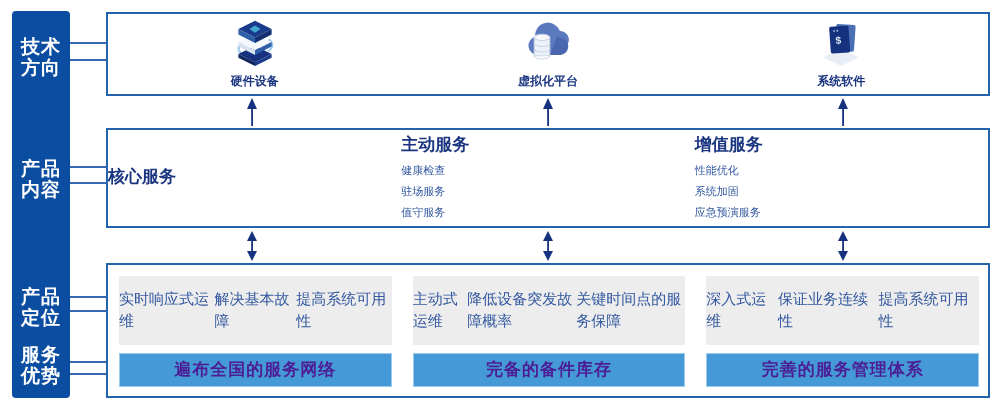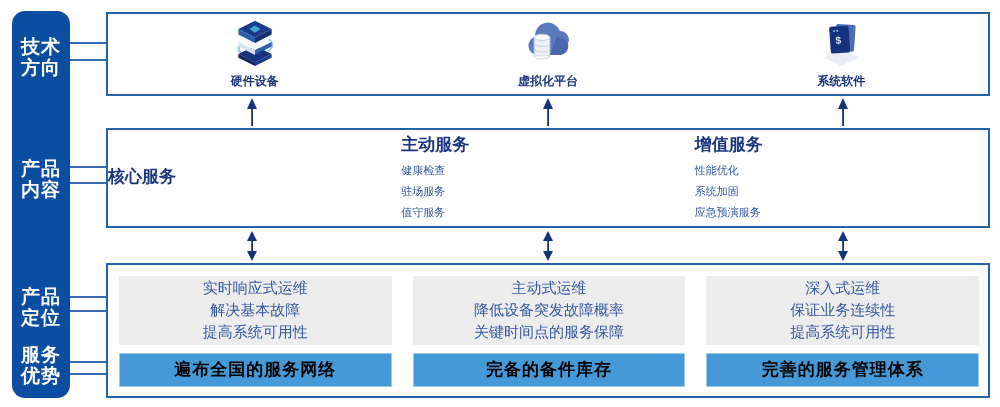--- a/index.html
+++ b/index.html
@@ -3,21 +3,21 @@
 <meta charset="utf-8">
 <style>
   html,body{margin:0;padding:0;background:#ffffff;}
   .canvas{
     position:relative;width:1000px;height:407px;background:#ffffff;
     font-family:"Liberation Sans","DejaVu Sans",sans-serif;overflow:hidden;
   }
   
   .rail{
     position:absolute;left:12px;top:11px;width:58px;height:387px;
-    background:#0B4DA1;border-radius:13px;
+    background:#0B4DA1;border-radius:4px;
   }
   .rail-label{
     position:absolute;left:0;width:100%;text-align:center;
     color:#ffffff;font-weight:bold;font-size:19px;line-height:21px;
     letter-spacing:1px;white-space:pre-line;
   }
   
   .conn{position:absolute;left:70px;width:37px;height:0;border-top:2px solid #3569B1;}
   
   .bigbox{position:absolute;left:106px;width:884px;background:#ffffff;
@@ -34,28 +34,28 @@
   
   .svc-grid{display:flex;width:100%;height:100%;}
   .svc-cell{flex:1;display:flex;flex-direction:column;justify-content:center;}
   .svc-title{color:#1A3580;font-size:17px;font-weight:bold;line-height:23px;margin-bottom:4px;}
   .svc-item{color:#33589F;font-size:11px;line-height:21px;}
   
   .pos-grid{display:flex;width:100%;height:100%;box-sizing:border-box;
     padding:11px 9px 9px 11px;gap:21px;}
   .pos-cell{flex:1;display:flex;flex-direction:column;gap:8px;}
   .pos-panel{
-    background:#EDEDEE;height:71px;display:flex;flex-direction:column;
+    background:#EDEDEE;height:71px;display:flex;flex-direction:row;
     align-items:center;justify-content:center;
   }
   .pos-line{color:#33589F;font-size:15px;line-height:22px;}
   .adv-bar{
     height:35px;background:#4599D6;border:1px solid #9CCBEC;box-sizing:border-box;
     display:flex;align-items:center;justify-content:center;
-    color:#000000;font-size:17px;font-weight:bold;letter-spacing:1px;
+    color:#4c1d95;font-size:17px;font-weight:bold;letter-spacing:1px;
   }
 </style>
 </head>
 <body>
 
 <div class="canvas">
 
   <div class="rail">
     <div class="rail-label" style="top:25px;">技术
 方向</div>

